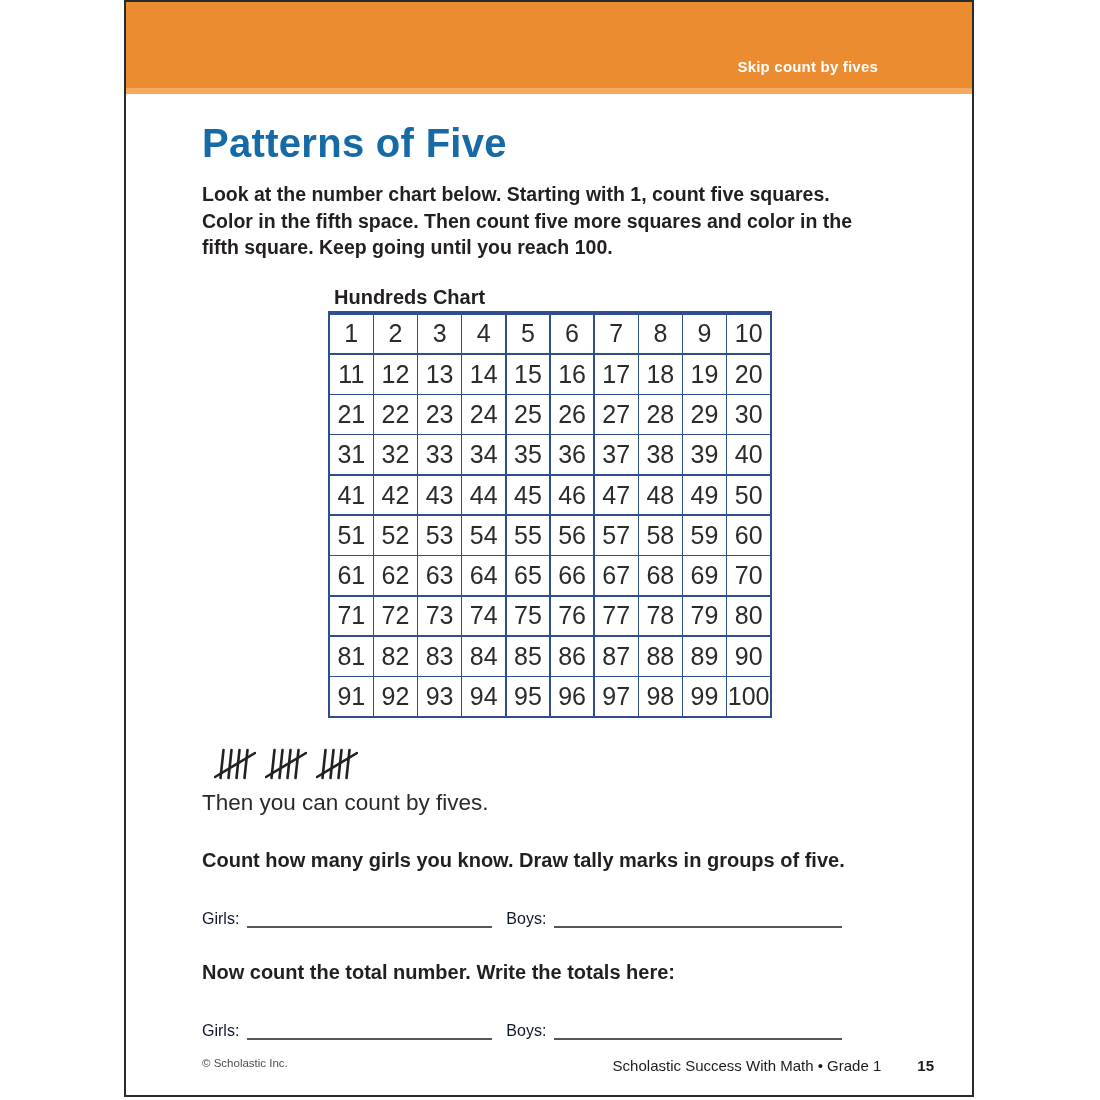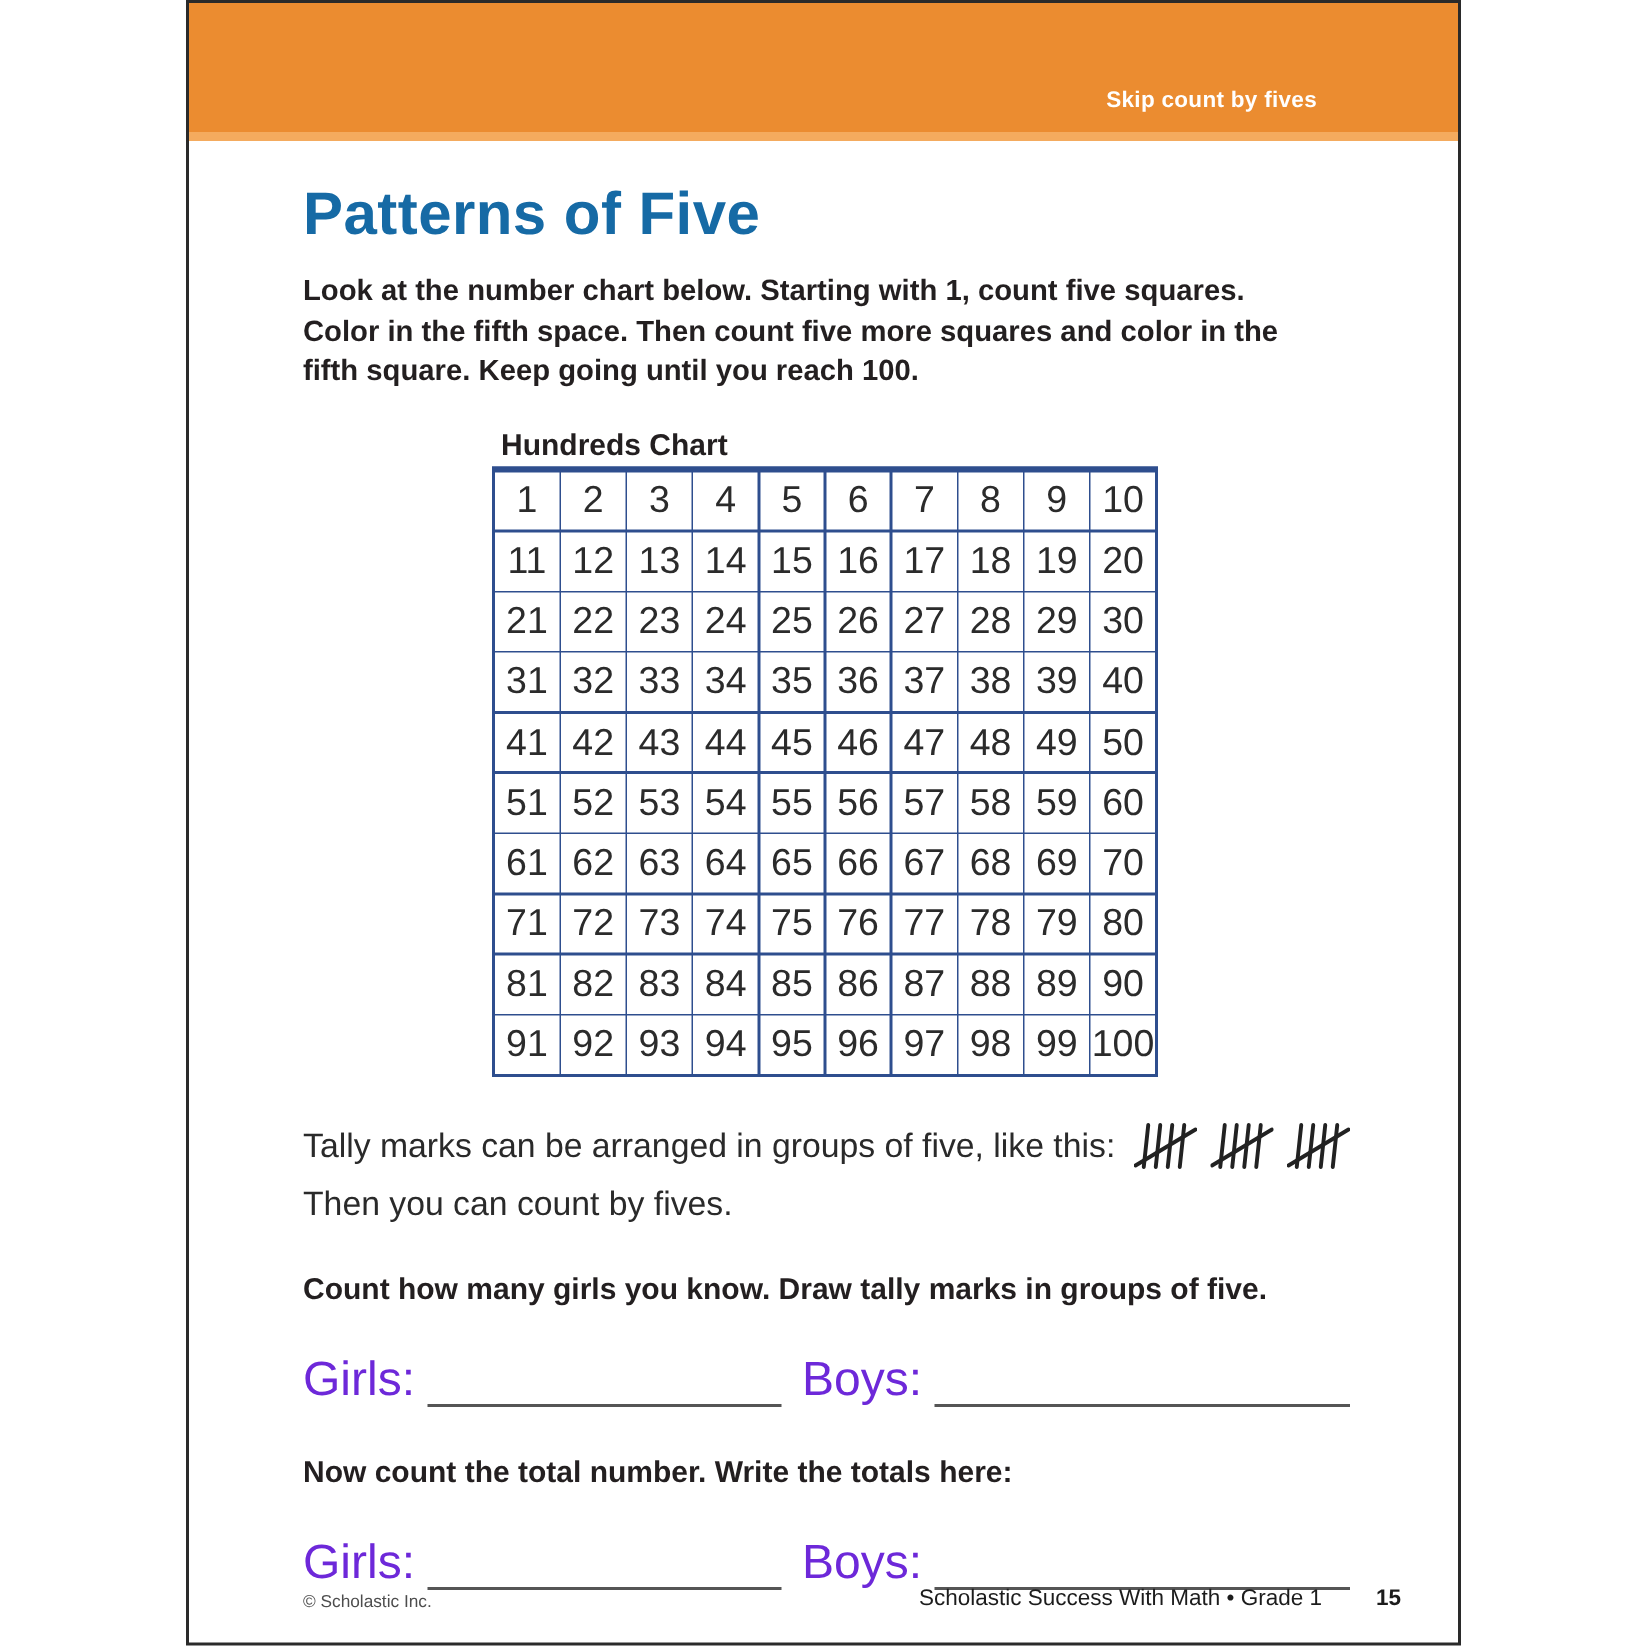--- a/index.html
+++ b/index.html
@@ -48,30 +48,30 @@
   }
 
   
   .tally-para { margin-top:28px; font-size:22.5px; color:#2a2a2a; }
   .tally-line1 { display:flex; align-items:center; }
   .tally-groups { display:flex; gap:9px; margin-left:12px; }
   .tally-line2 { margin-top:8px; }
 
   
   .prompt { margin-top:33px; font-weight:700; font-size:20px; color:#231F20; }
-  .fill-row { margin-top:29px; display:flex; align-items:flex-end; font-size:32px; color:#6d28d9; }
+  .fill-row { margin-top:29px; display:flex; align-items:flex-end; font-size:16px; color:#0f172a; }
   .fill-line { border-bottom:2px solid #555; height:27px; box-sizing:border-box; }
   .fill-line.girls { width:245px; margin-left:8px; }
   .fill-line.boys  { width:288px; margin-left:8px; }
   .boys-label { margin-left:14px; }
 
   
   .footer {
     position:absolute; left:76px; right:38px; bottom:21px;
-    display:flex; justify-content:space-between; align-items:flex-end;
+    display:flex; justify-content:space-between; align-items:flex-start;
   }
   .copyright { font-size:11.5px; color:#4d4d4d; }
   .footer-right { display:flex; align-items:baseline; gap:36px; }
   .book-title { font-size:15px; color:#1c1c1c; }
   .page-num { font-size:15px; font-weight:700; color:#1c1c1c; }
 </style>
 </head>
 <body>
 
 <div class="page">
@@ -191,21 +191,20 @@
           <div class="cell">96</div>
           <div class="cell">97</div>
           <div class="cell">98</div>
           <div class="cell">99</div>
           <div class="cell">100</div>
         </div>
     </div>
 
     <div class="tally-para">
       <div class="tally-line1">
-        <span>Tally marks can be arranged in groups of five, like this:</span>
         <span class="tally-groups">
             <svg width="42" height="36" viewBox="0 0 42 36">
               <line x1="9.5" y1="4" x2="6.5" y2="32" stroke="#222" stroke-width="2.6" stroke-linecap="round"></line>
               <line x1="17.5" y1="4" x2="14.5" y2="32" stroke="#222" stroke-width="2.6" stroke-linecap="round"></line>
               <line x1="25.5" y1="4" x2="22.5" y2="32" stroke="#222" stroke-width="2.6" stroke-linecap="round"></line>
               <line x1="33.5" y1="4" x2="30.5" y2="32" stroke="#222" stroke-width="2.6" stroke-linecap="round"></line>
               <line x1="1" y1="31" x2="41" y2="7" stroke="#222" stroke-width="2.6" stroke-linecap="round"></line>
             </svg>
             <svg width="42" height="36" viewBox="0 0 42 36">
               <line x1="9.5" y1="4" x2="6.5" y2="32" stroke="#222" stroke-width="2.6" stroke-linecap="round"></line>

